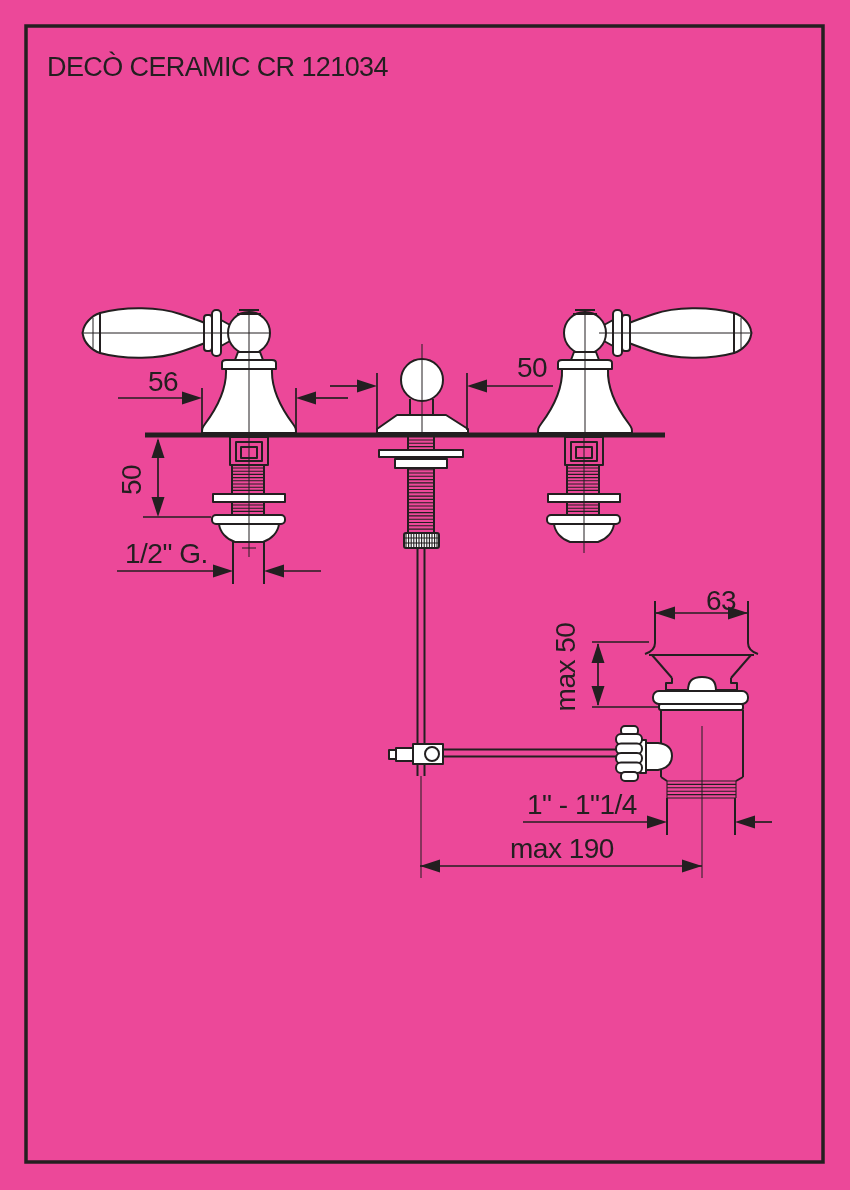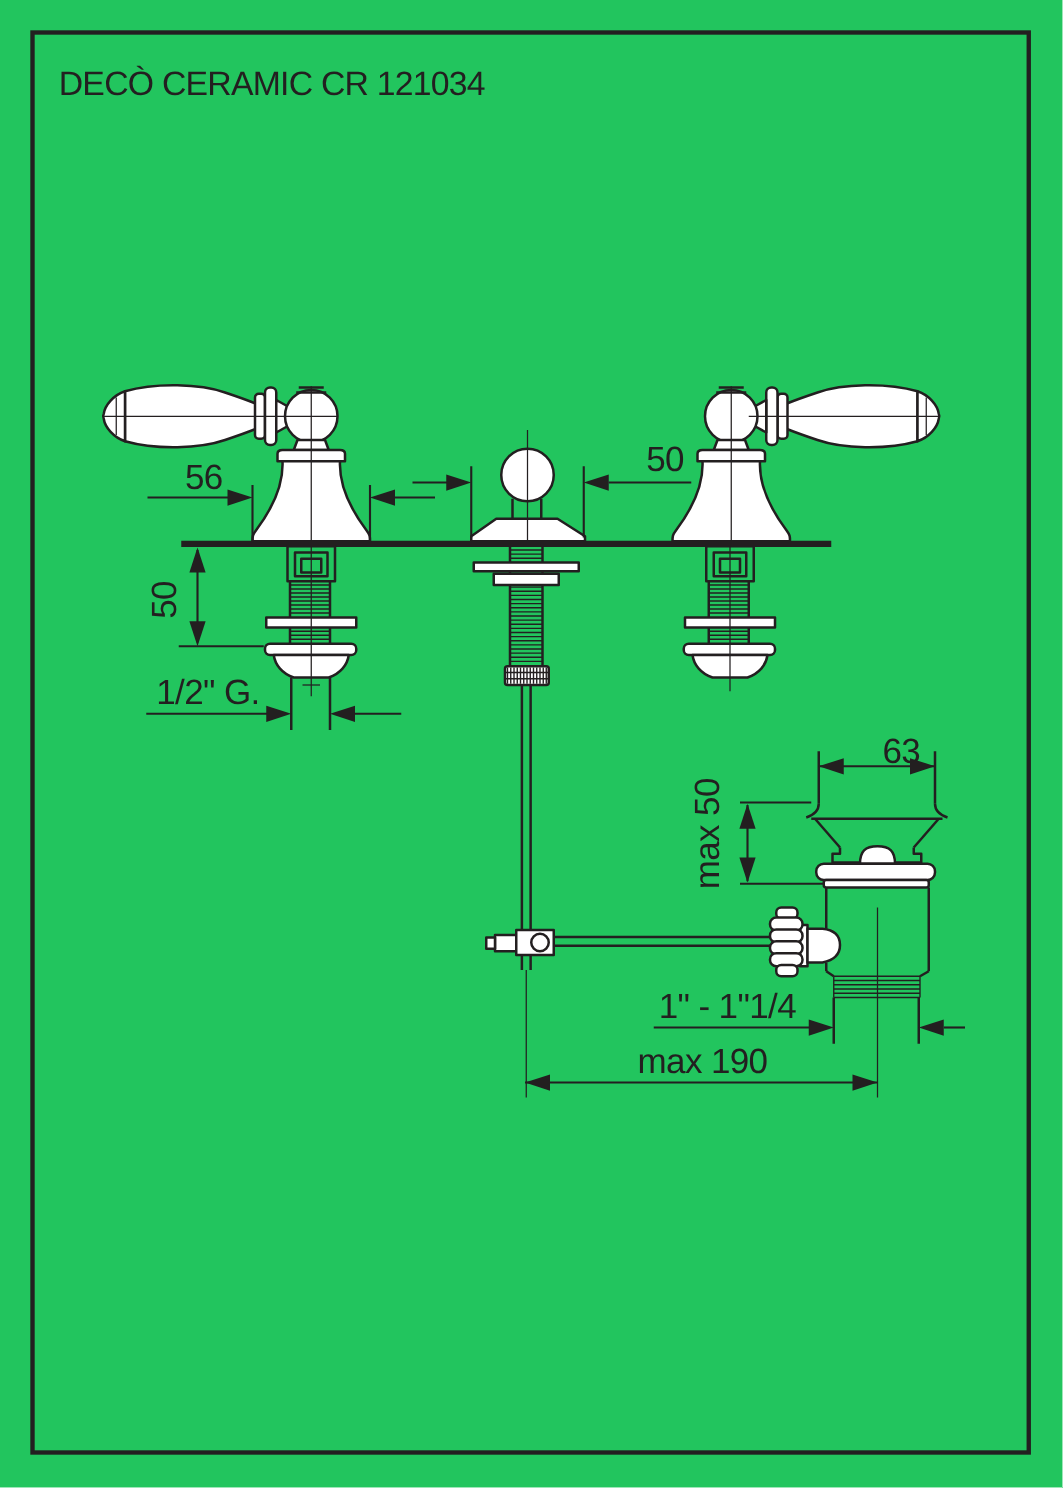--- a/index.html
+++ b/index.html
@@ -1,16 +1,16 @@
 <!DOCTYPE html>
 <html><head>
 <meta charset="utf-8">
 <style>
   html,body { margin:0; padding:0; background:#ffffff; }
-  .sheet { position:relative; width:850px; height:1190px; background:#22c55e;
+  .sheet { position:relative; width:850px; height:1190px; background:#ec4899;
            font-family:"Liberation Sans", sans-serif; overflow:hidden; }
   svg { display:block; }
   svg text { font-family:"Liberation Sans", sans-serif; fill:#231f20; }
   .title-txt { font-size:27px; letter-spacing:-0.6px; }
   .dim-txt   { font-size:28px; letter-spacing:-0.5px; }
   .ln  { stroke:#231f20; fill:none; stroke-width:2; stroke-linejoin:round; }
   .fw  { stroke:#231f20; fill:#ffffff; stroke-width:2; stroke-linejoin:round; }
   .thin { stroke:#231f20; fill:none; stroke-width:1; }
   .thr  { stroke:#231f20; fill:none; stroke-width:1.1; }
   .dml  { stroke:#231f20; fill:none; stroke-width:1.7; }

